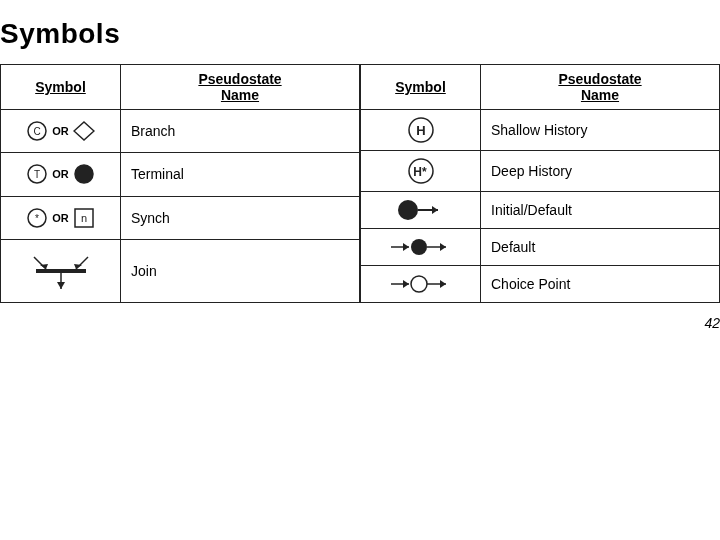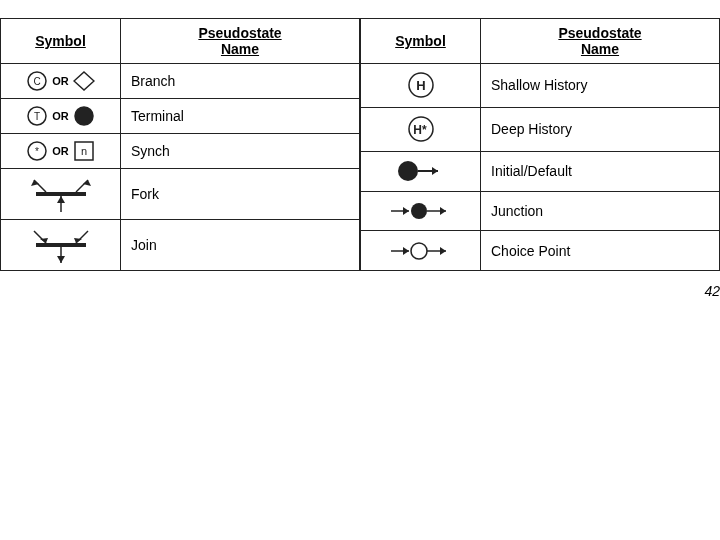--- a/index.html
+++ b/index.html
@@ -61,20 +61,21 @@
     }
     .relative-container {
       position: relative;
       width: 720px;
     }
   </style>
 </head>
 <body>
 
 <div class="relative-container">
+  <h1>Symbols</h1>
   <div class="tables-row">
 
     <table>
       <thead>
         <tr>
           <th class="header-cell symbol-cell">Symbol</th>
           <th class="header-cell name-cell">Pseudostate<br>Name</th>
         </tr>
       </thead>
       <tbody>
@@ -125,41 +126,20 @@
 
               <svg width="22" height="22" viewBox="0 0 22 22">
                   <rect x="2" y="2" width="18" height="18" stroke="#222" stroke-width="1.5" fill="none"></rect>
                   <text x="11" y="15" text-anchor="middle" font-size="11" fill="#222">n</text>
                 </svg>
             </div>
           </td>
           <td class="name-cell">Synch</td>
         </tr>
 
-        <tr>
-          <td class="symbol-cell">
-            <div class="icon-wrap">
-
-              <svg width="70" height="38" viewBox="0 0 70 38">
-
-                <rect x="10" y="17" width="50" height="4" fill="#222"></rect>
-
-                <line x1="20" y1="17" x2="8" y2="5" stroke="#222" stroke-width="1.5"></line>
-                <polygon points="8,5 13,9 5,11" fill="#222"></polygon>
-
-                <line x1="50" y1="17" x2="62" y2="5" stroke="#222" stroke-width="1.5"></line>
-                <polygon points="62,5 57,9 65,11" fill="#222"></polygon>
-
-                <line x1="35" y1="37" x2="35" y2="21" stroke="#222" stroke-width="1.5"></line>
-                <polygon points="35,21 31,28 39,28" fill="#222"></polygon>
-              </svg>
-            </div>
-          </td>
-          <td class="name-cell">Fork</td>
-        </tr>
 
         <tr>
           <td class="symbol-cell">
             <div class="icon-wrap">
               <svg width="70" height="38" viewBox="0 0 70 38">
 
                 <rect x="10" y="17" width="50" height="4" fill="#222"></rect>
 
                 <line x1="8" y1="5" x2="20" y2="17" stroke="#222" stroke-width="1.5"></line>
                 <polygon points="20,17 14,13 22,12" fill="#222"></polygon>
@@ -231,21 +211,21 @@
                 <line x1="0" y1="12" x2="18" y2="12" stroke="#222" stroke-width="1.5"></line>
                 <polygon points="18,12 12,8 12,16" fill="#222"></polygon>
 
                 <circle cx="28" cy="12" r="8" fill="#222"></circle>
 
                 <line x1="36" y1="12" x2="55" y2="12" stroke="#222" stroke-width="1.5"></line>
                 <polygon points="55,12 49,8 49,16" fill="#222"></polygon>
               </svg>
             </div>
           </td>
-          <td class="name-cell">Junction</td>
+          <td class="name-cell">Default</td>
         </tr>
 
         <tr>
           <td class="symbol-cell">
             <div class="icon-wrap">
               <svg width="60" height="24" viewBox="0 0 60 24">
 
                 <line x1="0" y1="12" x2="18" y2="12" stroke="#222" stroke-width="1.5"></line>
                 <polygon points="18,12 12,8 12,16" fill="#222"></polygon>
 

